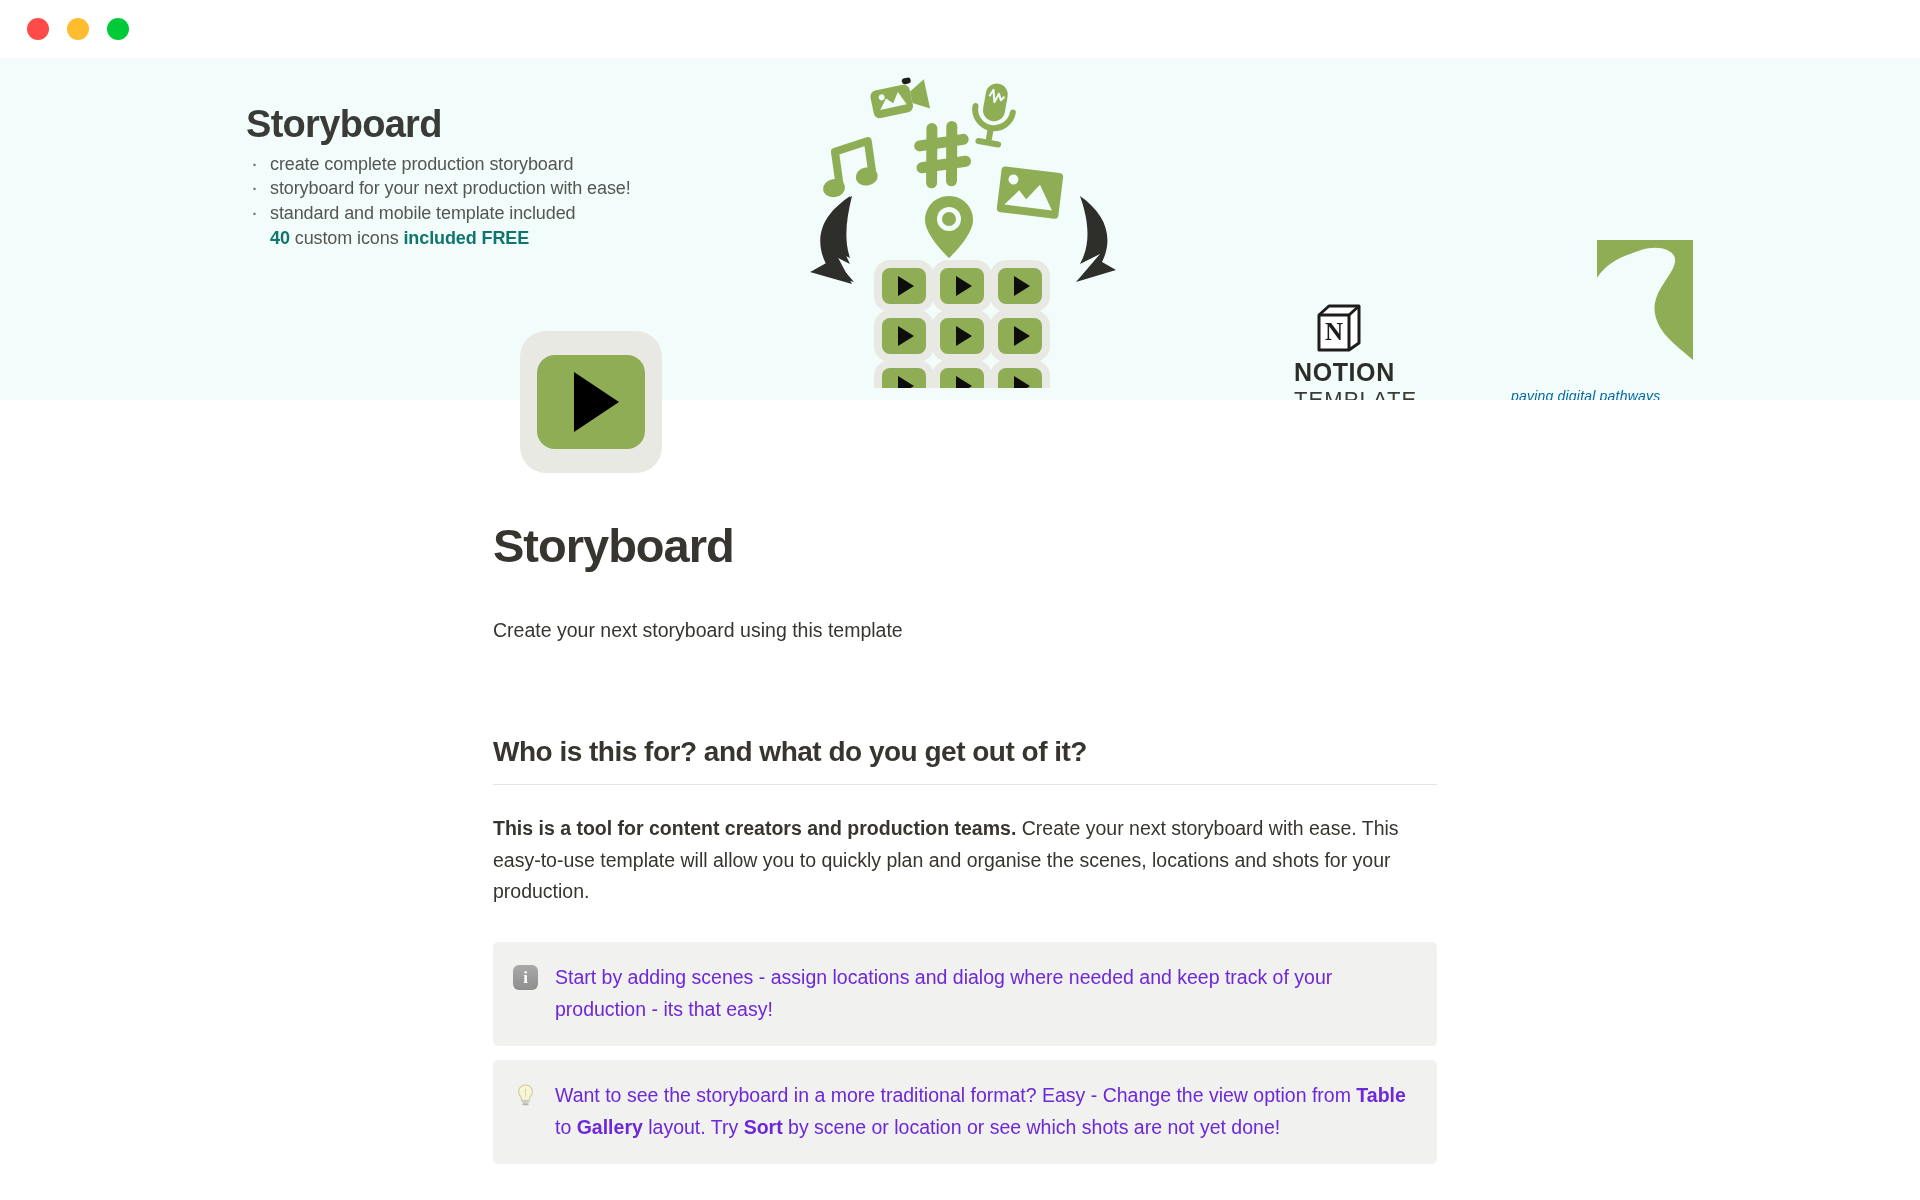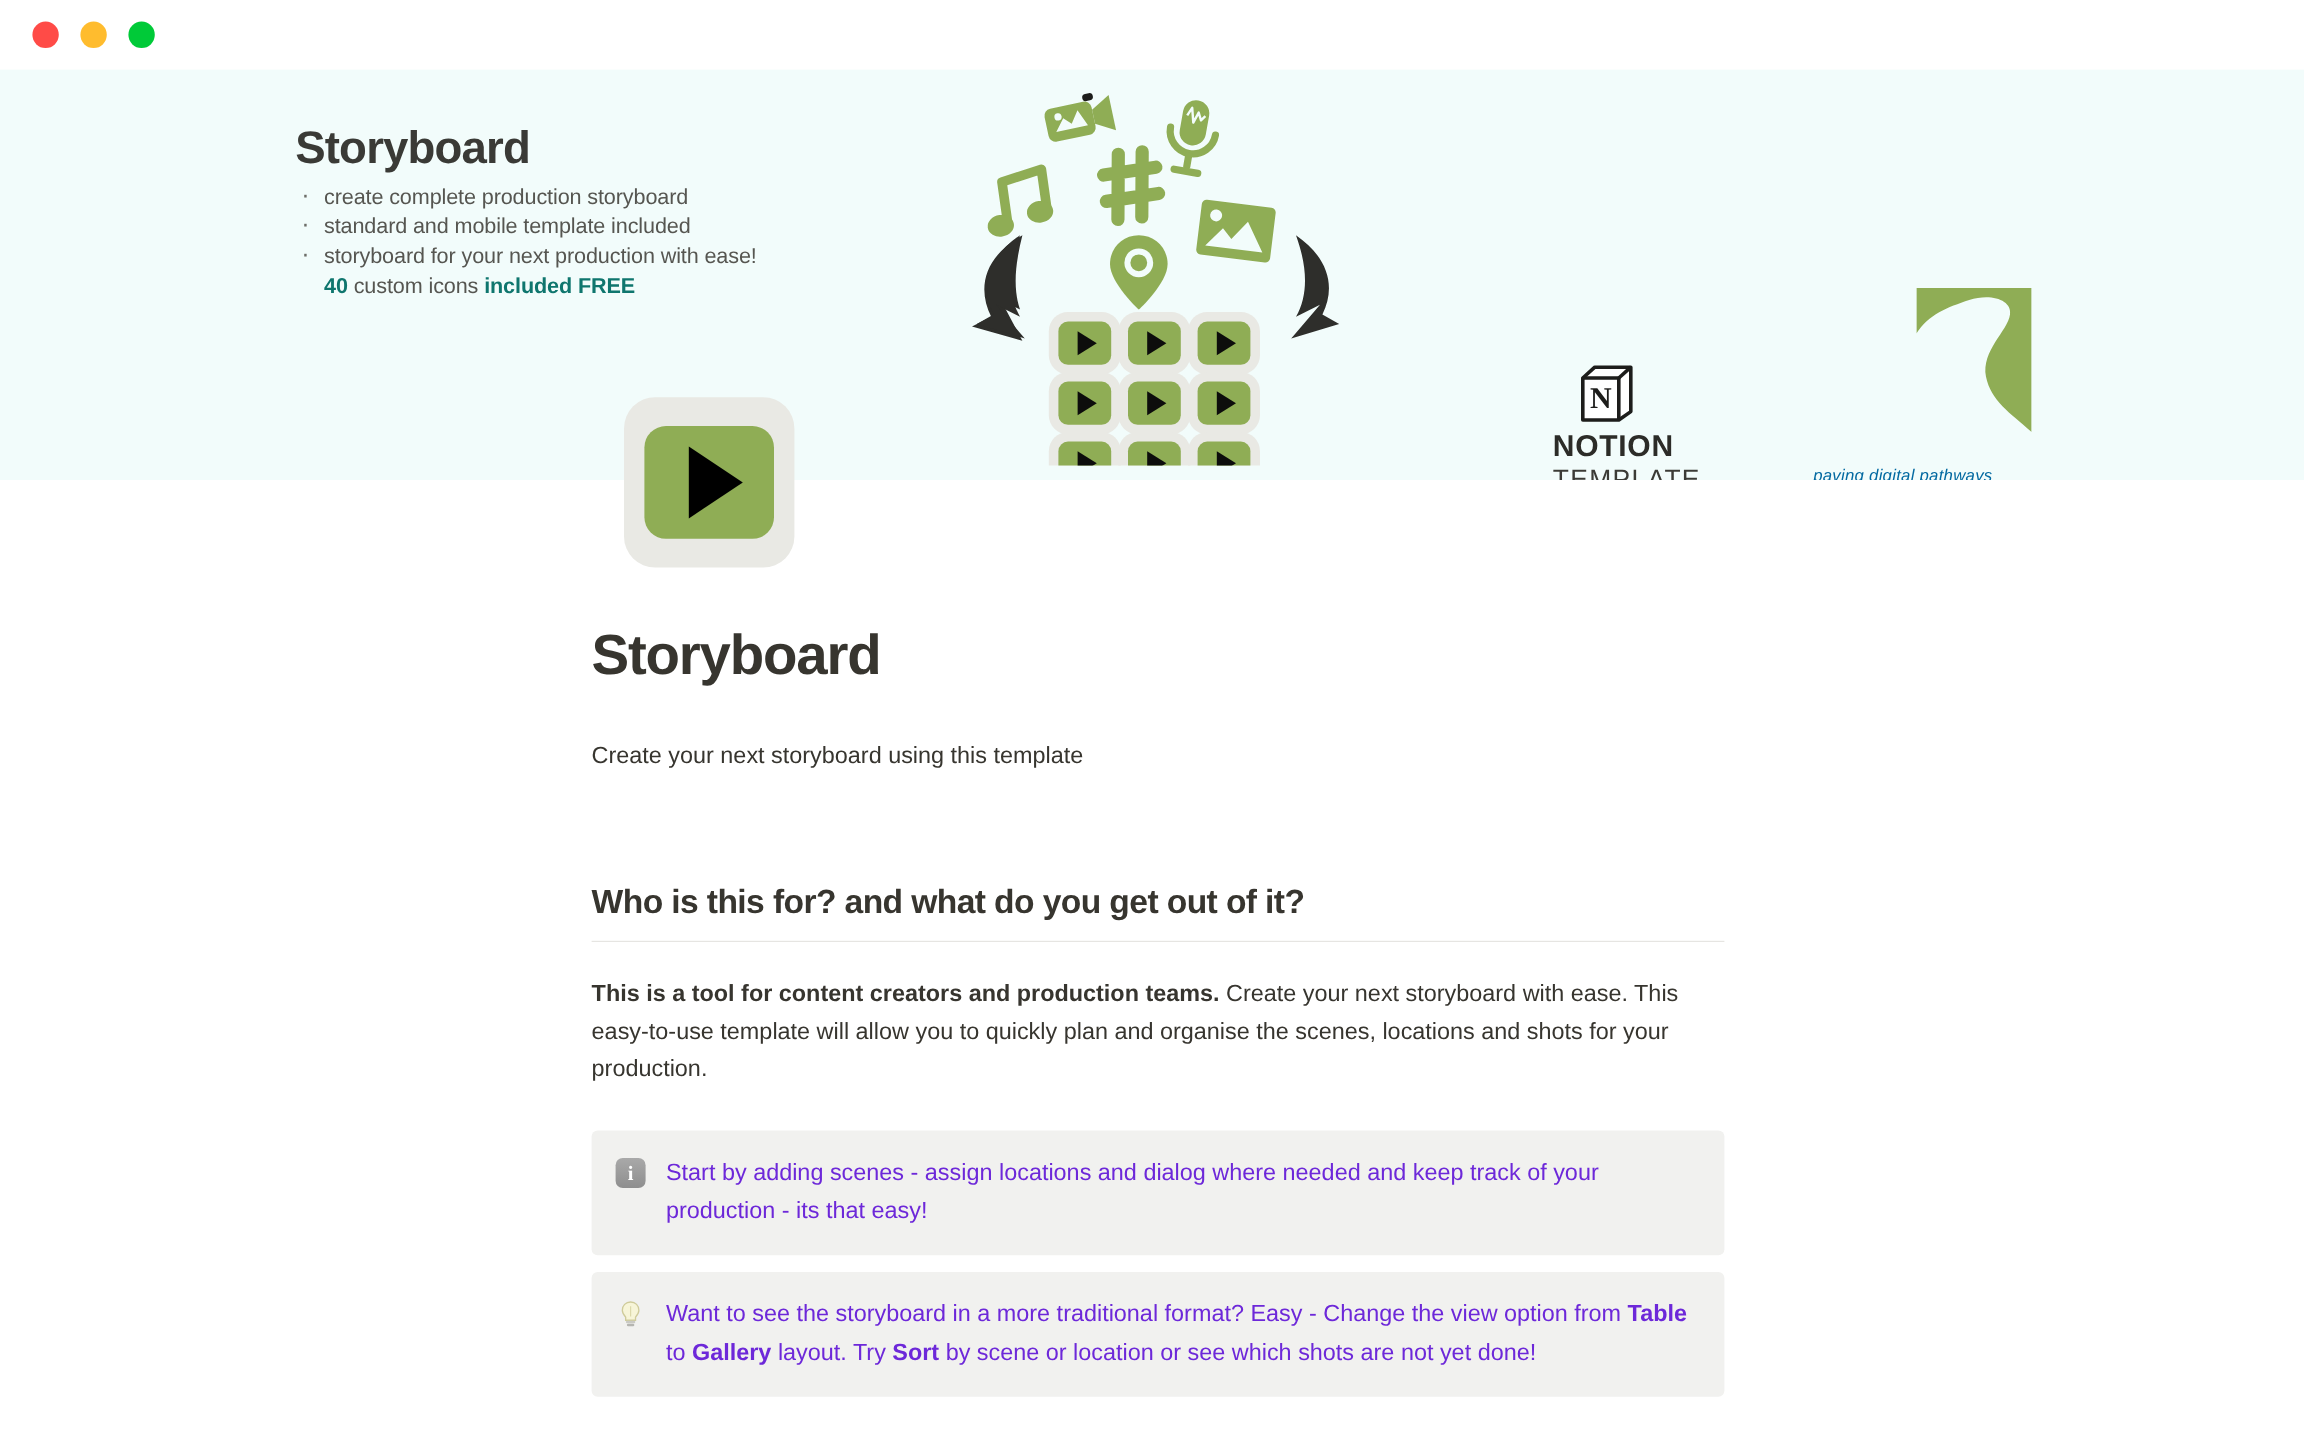--- a/index.html
+++ b/index.html
@@ -279,22 +279,22 @@
     <span class="dot dot-zoom"></span>
   </div>
 </div>
 
 <div class="cover">
 
   <div class="cover-text">
     <div class="cover-title">Storyboard</div>
     <ul class="cover-bullets">
       <li>create complete production storyboard</li>
+      <li>storyboard for your next production with ease!</li>
       <li>standard and mobile template included</li>
-      <li>storyboard for your next production with ease!</li>
     </ul>
     <div class="cover-free"><b>40</b><span> custom icons </span><b>included FREE</b></div>
   </div>
 
   <div class="cover-art">
     <svg viewBox="0 0 310 320" xmlns="http://www.w3.org/2000/svg">
 
       <g transform="translate(58,18) rotate(-12)">
         <rect x="0" y="6" width="40" height="28" rx="6" fill="#8fad55"></rect>
         <path d="M40 14 L56 5 L56 35 L40 26 Z" fill="#8fad55"></path>

